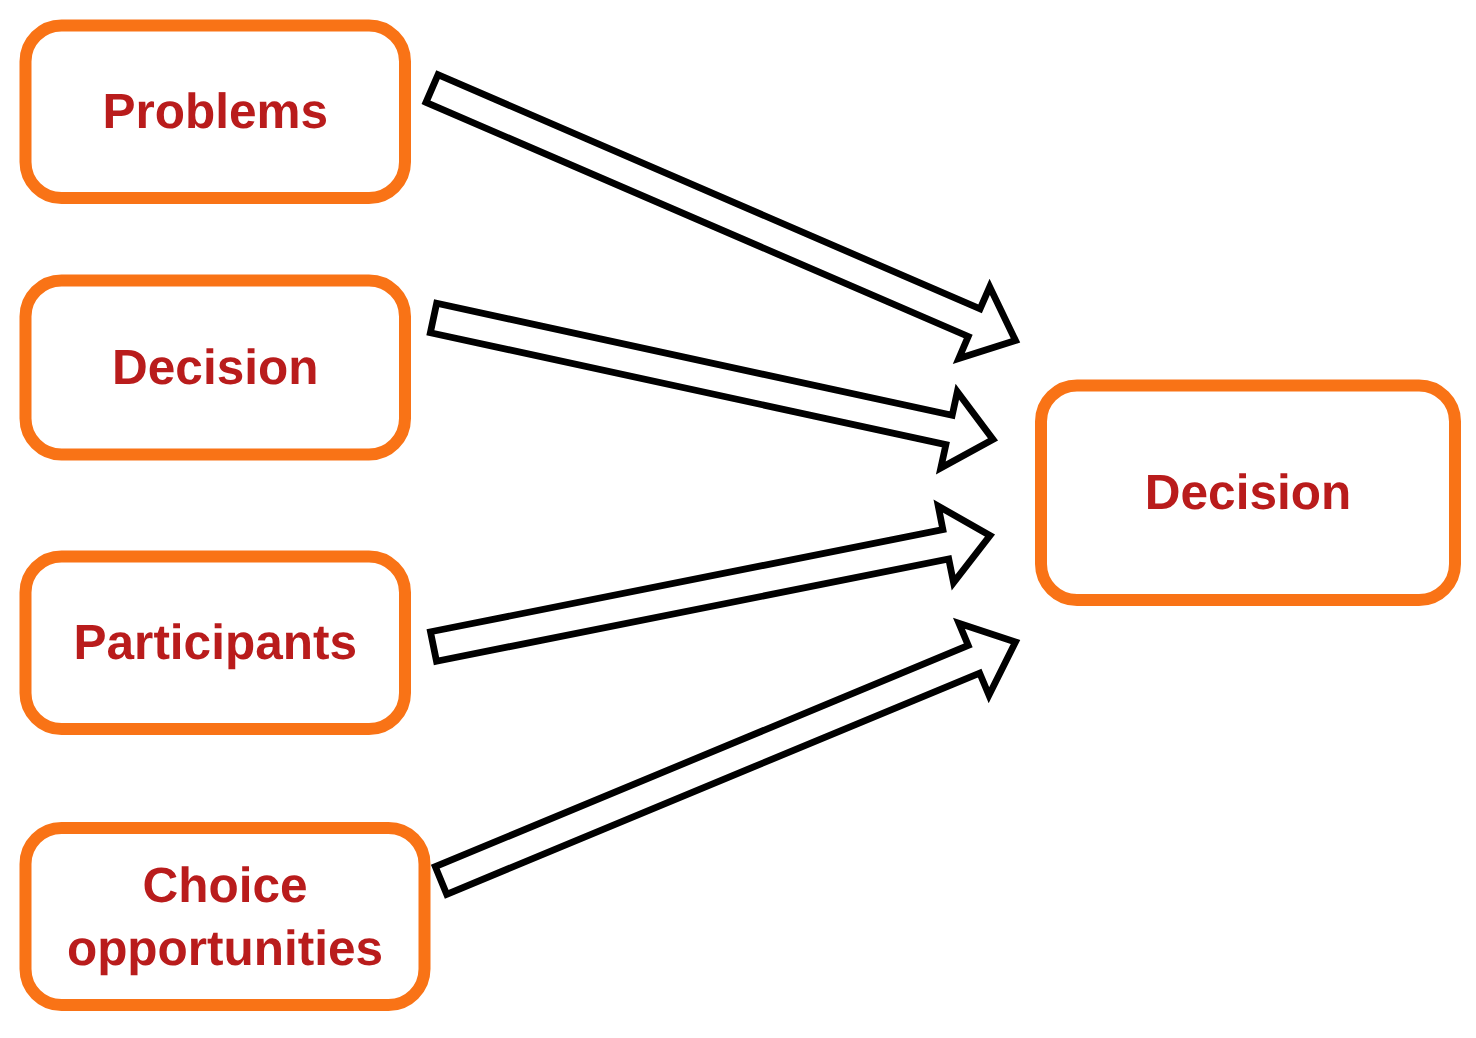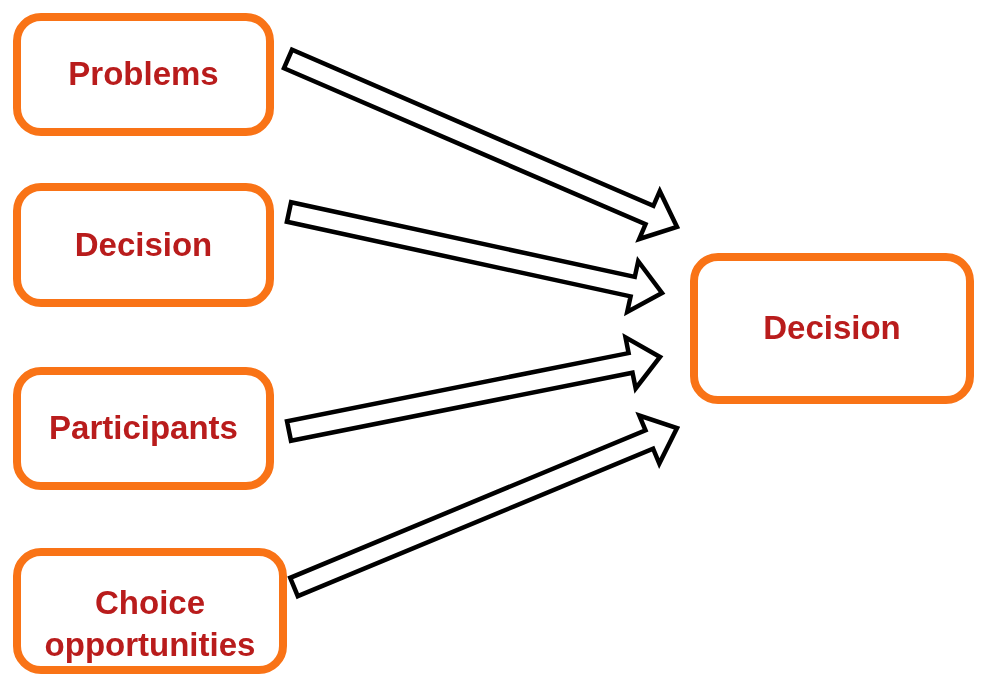--- a/index.html
+++ b/index.html
@@ -42,21 +42,21 @@
     text-align: center;
     font-weight: bold;
     font-size: 33px;
     line-height: 1.28;
     color: #b91c1c;
     padding: 0 10px;
   }
   #node-problems      { left: 13px;  top: 13px;  width: 261px; height: 123px; }
   #node-solutions     { left: 13px;  top: 183px; width: 261px; height: 124px; }
   #node-participants  { left: 13px;  top: 367px; width: 261px; height: 123px; justify-content: center; }
-  #node-choice        { left: 13px;  top: 548px; width: 274px; height: 126px; align-items: flex-end; }
+  #node-choice        { left: 13px;  top: 548px; width: 274px; height: 126px; }
   #node-decision      { left: 690px; top: 253px; width: 284px; height: 151px; align-items: center; }
 </style>
 </head>
 <body>
 
 <div class="canvas">
 
   <svg class="arrows-layer" viewBox="0 0 984 692" xmlns="http://www.w3.org/2000/svg">
     <polygon class="arrow" points="284,68.2 645.5,224.3 639.2,239 677,227 659.8,191.2 653.4,205.9 292,49.8"></polygon>
     <polygon class="arrow" points="286.9,221.8 630.6,296.4 627.2,312 662,293 638.2,261.2 634.8,276.9 291.1,202.2"></polygon>

